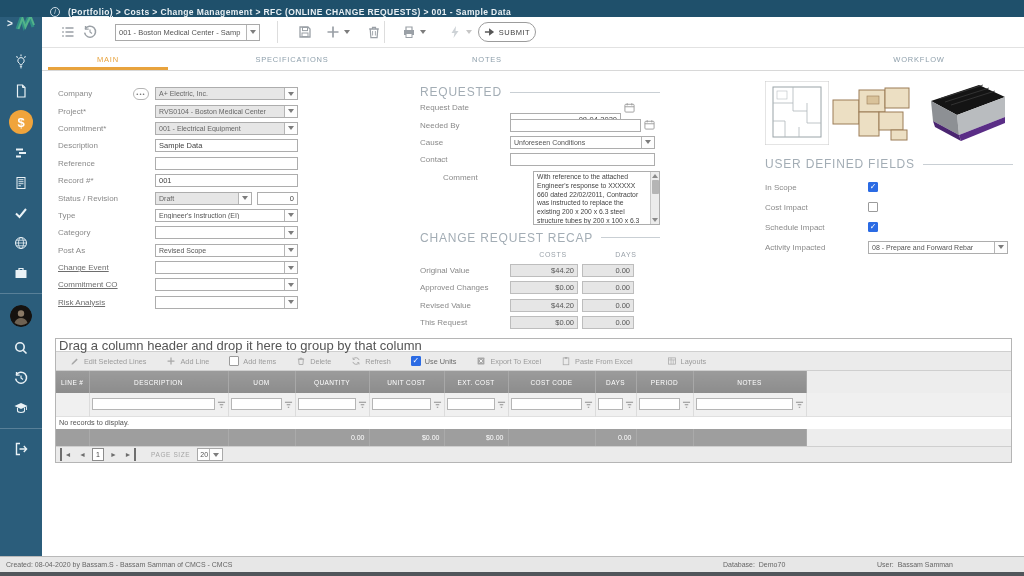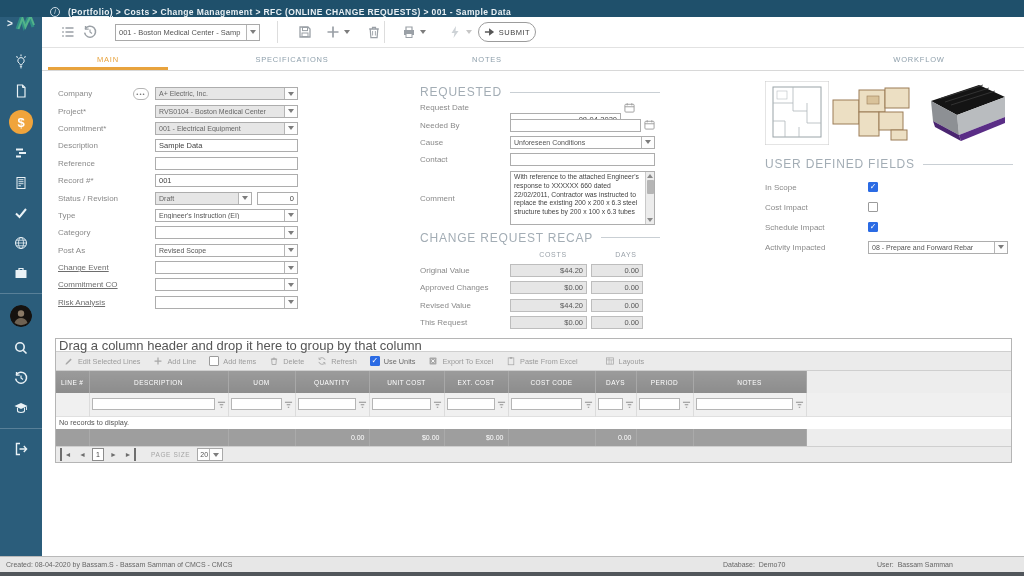--- a/index.html
+++ b/index.html
@@ -76,51 +76,51 @@
     letter-spacing:1px; cursor:pointer; }
   
   .col-left  { position:absolute; left:58px;  top:85px; width:246px; }
   .col-mid   { position:absolute; left:420px; top:85px; width:240px; }
   .col-right { position:absolute; left:765px; top:81px; width:248px; }
   .col-left .flabel { width:97px; }
   .col-left .frow.has-ell .flabel { width:75px; }
   .col-left .ctl { width:143px; }
   .col-mid .flabel { width:90px; }
   .col-mid .ctl { width:145px; }
-  .comment-row { display:flex; align-items:center; margin-top:2px; }
+  .comment-row { display:flex; align-items:flex-start; margin-top:2px;margin-left:23px; }
   .comment-box { position:relative; width:145px; height:54px; border:1px solid #adadad; background:#fff;
     font-size:6.8px; color:#444; line-height:1.32; padding:1px 12px 1px 3px; overflow:hidden; }
   .scrollbar { position:absolute; right:0; top:0; width:9px; height:100%; background:#ececec;
     border-left:1px solid #c9c9c9; display:flex; flex-direction:column; align-items:center; }
   .sb-up,.sb-dn { width:0; height:0; border-left:3px solid transparent; border-right:3px solid transparent; margin:2px 0; }
   .sb-up { border-bottom:4px solid #8a8a8a; }
   .sb-dn { border-top:4px solid #8a8a8a; margin-top:auto; }
   .sb-thumb { width:7px; height:14px; background:#b5b5b5; border-radius:1px; }
   .recap-cols { display:flex; align-items:center; height:14px; margin-top:3px; }
   .recap-cols .sp { width:90px; }
   .recap-cols .ch { font-size:7px; letter-spacing:.7px; color:#9aa2aa; text-align:center; }
   .recap-cols .ch.c1 { width:86px; }
   .recap-cols .ch.c2 { width:52px; margin-left:4px; }
   .recap-row { display:flex; align-items:center; height:17.4px; }
-  .recap-row .rofield.c1 { width:77px;padding-left:12px; }
+  .recap-row .rofield.c1 { width:68px;padding-left:12px; }
   .recap-row .rofield.c2 { width:52px; margin-left:4px; }
   
   .imgs { display:flex; align-items:flex-start; height:66px; }
   .udf-row { display:flex; align-items:center; height:20px; }
   .col-right .flabel { width:103px; }
   .cb { width:10px; height:10px; border:1px solid #9b9b9b; border-radius:1px; background:#fff;
     display:inline-flex; align-items:center; justify-content:center; flex:0 0 auto; cursor:pointer; }
   .cb.on { background:#2b6be4; border-color:#2b6be4; }
   .cb.on::after { content:"✓"; color:#fff; font-size:8px; line-height:1; }
   
   .grid { position:absolute; left:55px; top:338px; width:957px; border:1px solid #b5b5b5; background:#fff; }
   .grp-panel { height:13px; border-bottom:1px solid #cfcfcf; display:flex; align-items:center;
     padding-left:3px; font-size:13px; color:#555; background:#fff; }
   .gtb { height:19px; background:#ebebeb; border-bottom:1px solid #cfcfcf; display:flex; align-items:center;
-    padding-left:8px; gap:13px; }
+    padding-left:14px; gap:20px; }
   .gbtn { display:flex; align-items:center; gap:4px; font-size:7.3px; color:#9b9b9b; cursor:pointer; white-space:nowrap; }
   .gbtn svg { display:block; }
   table.glines { border-collapse:collapse; table-layout:fixed; width:955px; }
   .ghead td { height:22px; background:linear-gradient(#9b9b9b,#8c8c8c); color:#fff; font-size:6.5px;
     letter-spacing:.4px; text-align:center; border-right:1px solid #a8a8a8; cursor:pointer; }
   .ghead td.filler { background:#ededed; border-right:none; }
   .gfilter td { height:23px; background:#f0f0f0; border-right:1px solid #dcdcdc; padding:0 2px; }
   .gfilter td.filler { background:#f0f0f0; border-right:none; }
   .fwrap { display:flex; align-items:center; gap:2px; justify-content:center; }
   .fwrap input { height:12px; border:1px solid #b5b5b5; width:100%; min-width:0; font-size:7px; padding:0 2px; }

